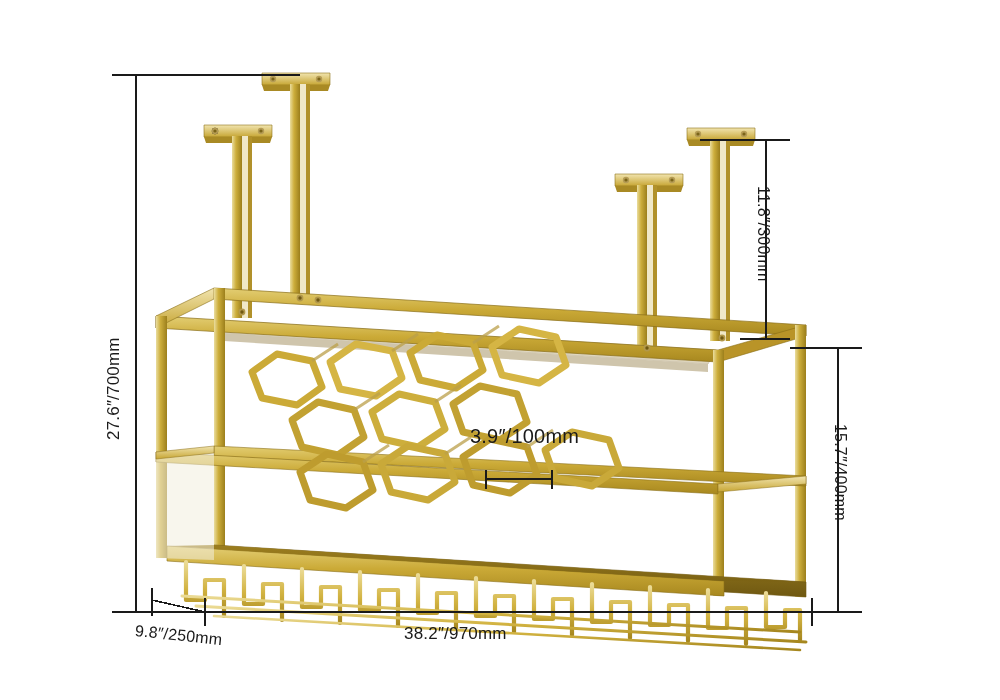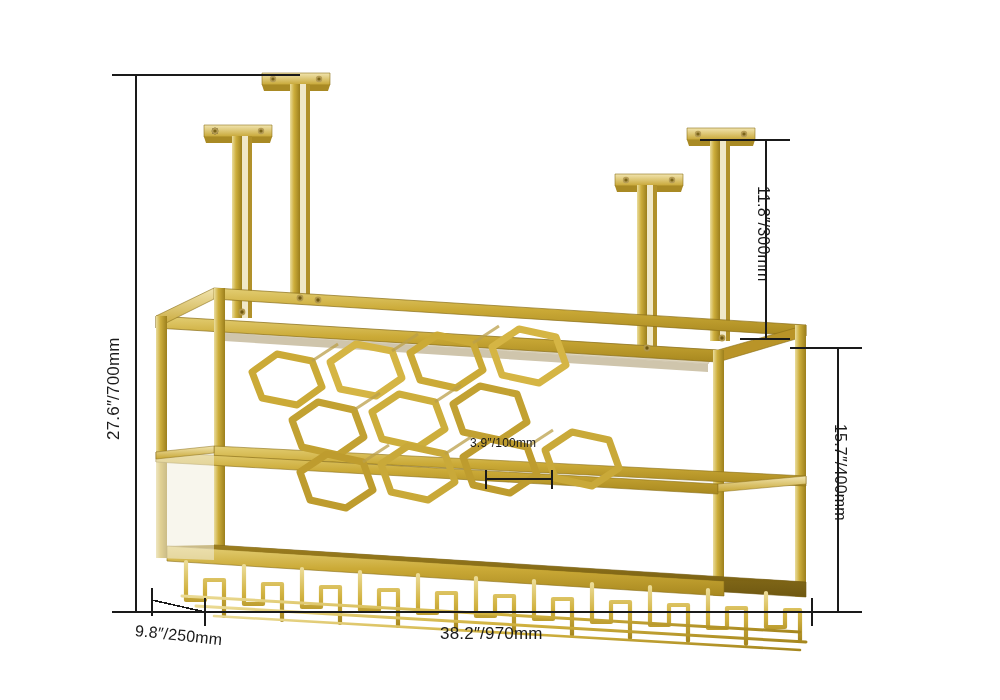--- a/index.html
+++ b/index.html
@@ -55,28 +55,28 @@
     transform: rotate(90deg);
   }
   #label-depth {
     left: 136px;
     top: 622px;
     font-size: 16px;
     transform-origin: left top;
     transform: rotate(6deg);
   }
   #label-width {
-    left: 440px;
+    left: 404px;
     top: 624px;
     font-size: 17px;
   }
   #label-hex {
     left: 470px;
-    top: 436px;
-    font-size: 12px;
+    top: 425px;
+    font-size: 20px;
   }
 </style>
 </head>
 <body>
 
 <div id="stage">
 
   <svg id="art" viewBox="0 0 1000 700" xmlns="http://www.w3.org/2000/svg">
     <defs>
       <linearGradient id="gFace" x1="0" y1="0" x2="0" y2="1">

